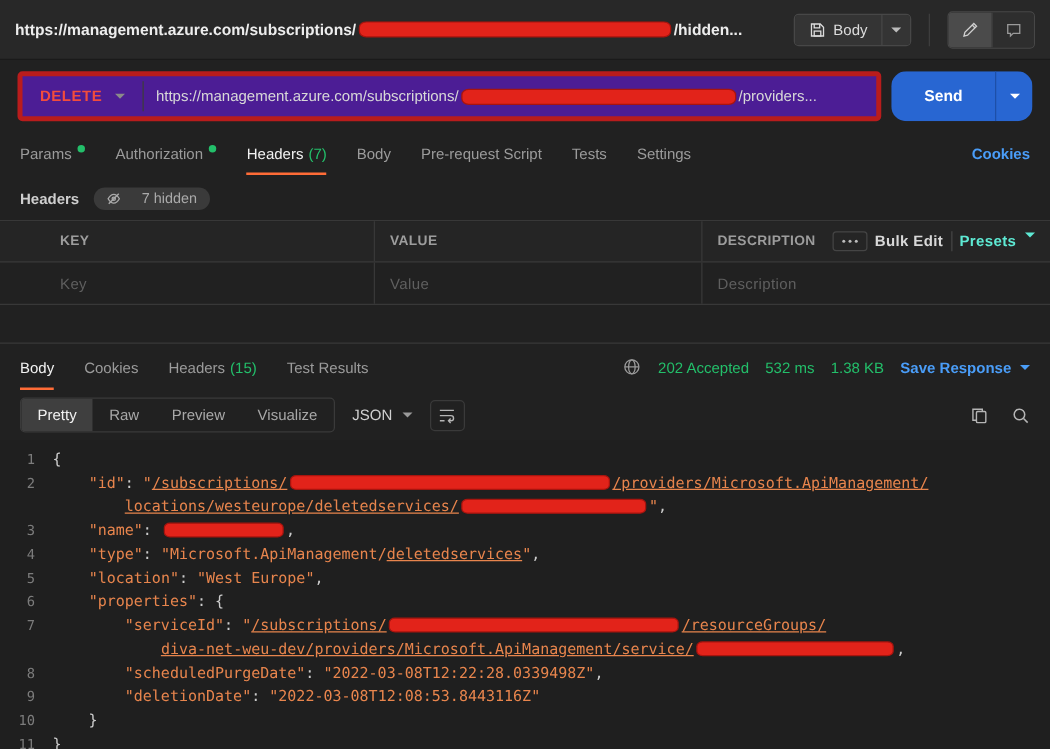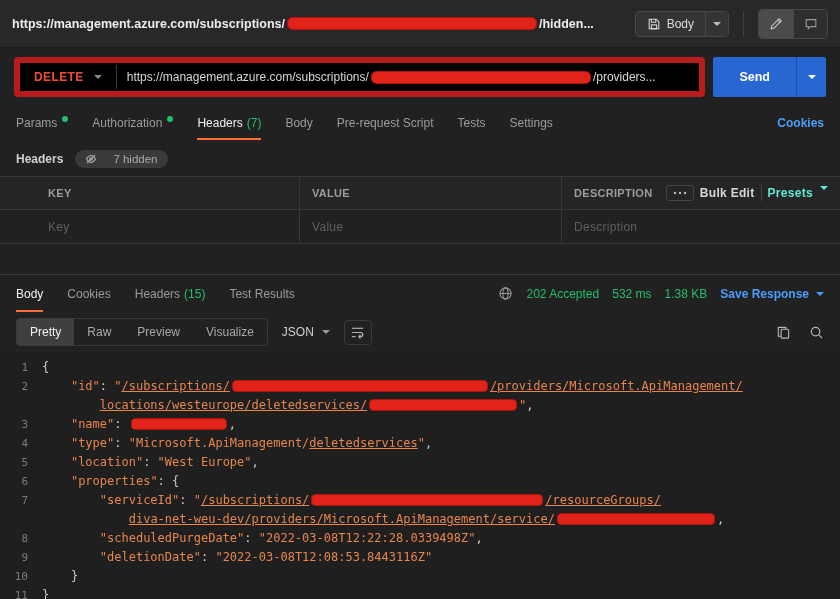--- a/index.html
+++ b/index.html
@@ -18,26 +18,26 @@
   .save-caret{padding:5px 7px;background:#343434;border-left:1px solid #474747;display:flex;align-items:center;color:#bbb;cursor:pointer}
   .v-divider{width:1px;height:26px;background:#3d3d3d;margin-right:14px}
   .icon-group{display:flex;border:1px solid #474747;border-radius:4px;overflow:hidden}
   .icon-group .ibtn{width:34px;height:28px;display:flex;align-items:center;justify-content:center;color:#cfcfcf;cursor:pointer}
   .ibtn.active{background:#4b4b4b}
   .ibtn.plain{background:#2e2e2e;border-left:1px solid #474747;color:#9a9a9a}
   .caret{width:0;height:0;border-left:4px solid transparent;border-right:4px solid transparent;border-top:4px solid currentColor;display:inline-block}
 
   
   .request-row{display:flex;gap:8px;padding:9px 14px 9px 14px;flex-shrink:0}
-  .url-container{flex:1;display:flex;align-items:center;height:40px;background:#000000;border:6px solid #b91c1c;border-radius:4px;overflow:hidden}
+  .url-container{flex:1;display:flex;align-items:center;height:40px;background:#4c1d95;border:4px solid #b91c1c;border-radius:4px;overflow:hidden}
   .method-btn{display:flex;align-items:center;gap:10px;padding:0 14px;height:100%;color:var(--method-delete,#f24c3d);font-weight:bold;letter-spacing:.4px;cursor:pointer;background:transparent;border:none;font-size:12px}
   .method-btn .caret{color:#8a8a8a}
   .url-sep{width:1px;height:24px;background:#3c3c3c;margin-right:10px}
   .url-text{flex:1;display:flex;align-items:center;white-space:nowrap;overflow:hidden;color:#d8d8d8;font-size:12px}
-  .send-group{display:flex;border-radius:2px;overflow:hidden;flex-shrink:0}
+  .send-group{display:flex;border-radius:12px;overflow:hidden;flex-shrink:0}
   .send-main{background:var(--send-blue,#2866d2);color:#fff;font-weight:bold;font-size:12.5px;border:none;padding:0 26px;height:40px;cursor:pointer}
   .send-caret{background:var(--send-blue,#2866d2);border:none;border-left:1px solid #1d4fa8;color:#fff;width:30px;display:flex;align-items:center;justify-content:center;cursor:pointer}
 
   
   .tabs-row{display:flex;align-items:center;height:34px;padding:0 16px;flex-shrink:0}
   .tab{position:relative;height:100%;display:flex;align-items:center;margin-right:24px;color:#9b9b9b;cursor:pointer;white-space:nowrap}
   .tab.active{color:#f2f2f2}
   .tab.active::after{content:"";position:absolute;left:0;right:0;bottom:0;height:2px;background:var(--accent-orange,#ff6c37)}
   .tab .count{color:var(--success-green,#23bf6a);margin-left:4px}
   .dot{width:6px;height:6px;border-radius:50%;background:var(--success-green,#23bf6a);margin-left:5px;align-self:center;transform:translateY(-4px)}

